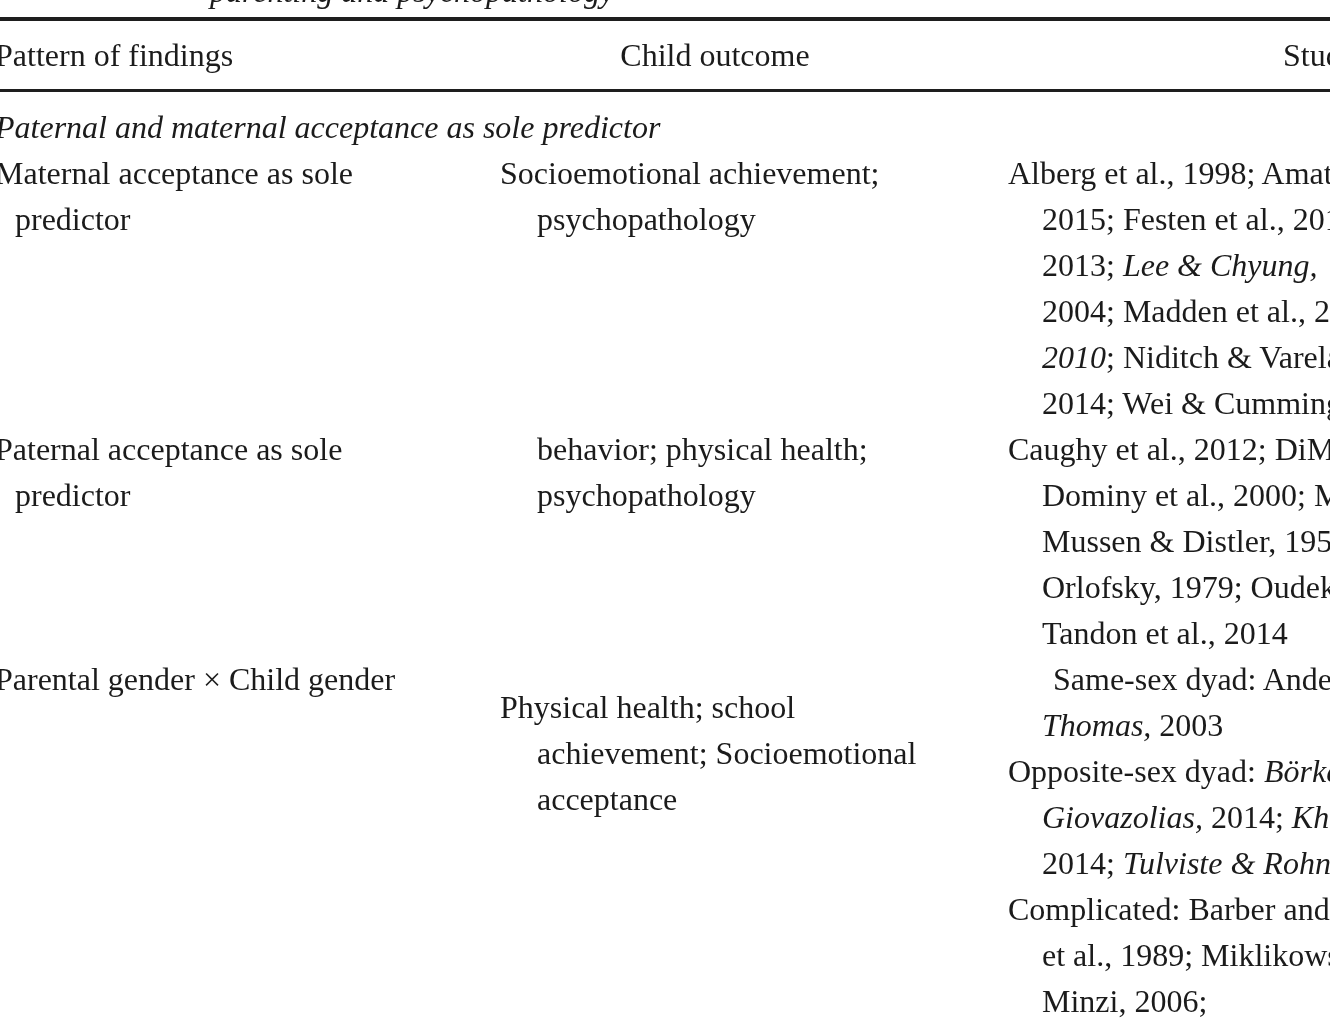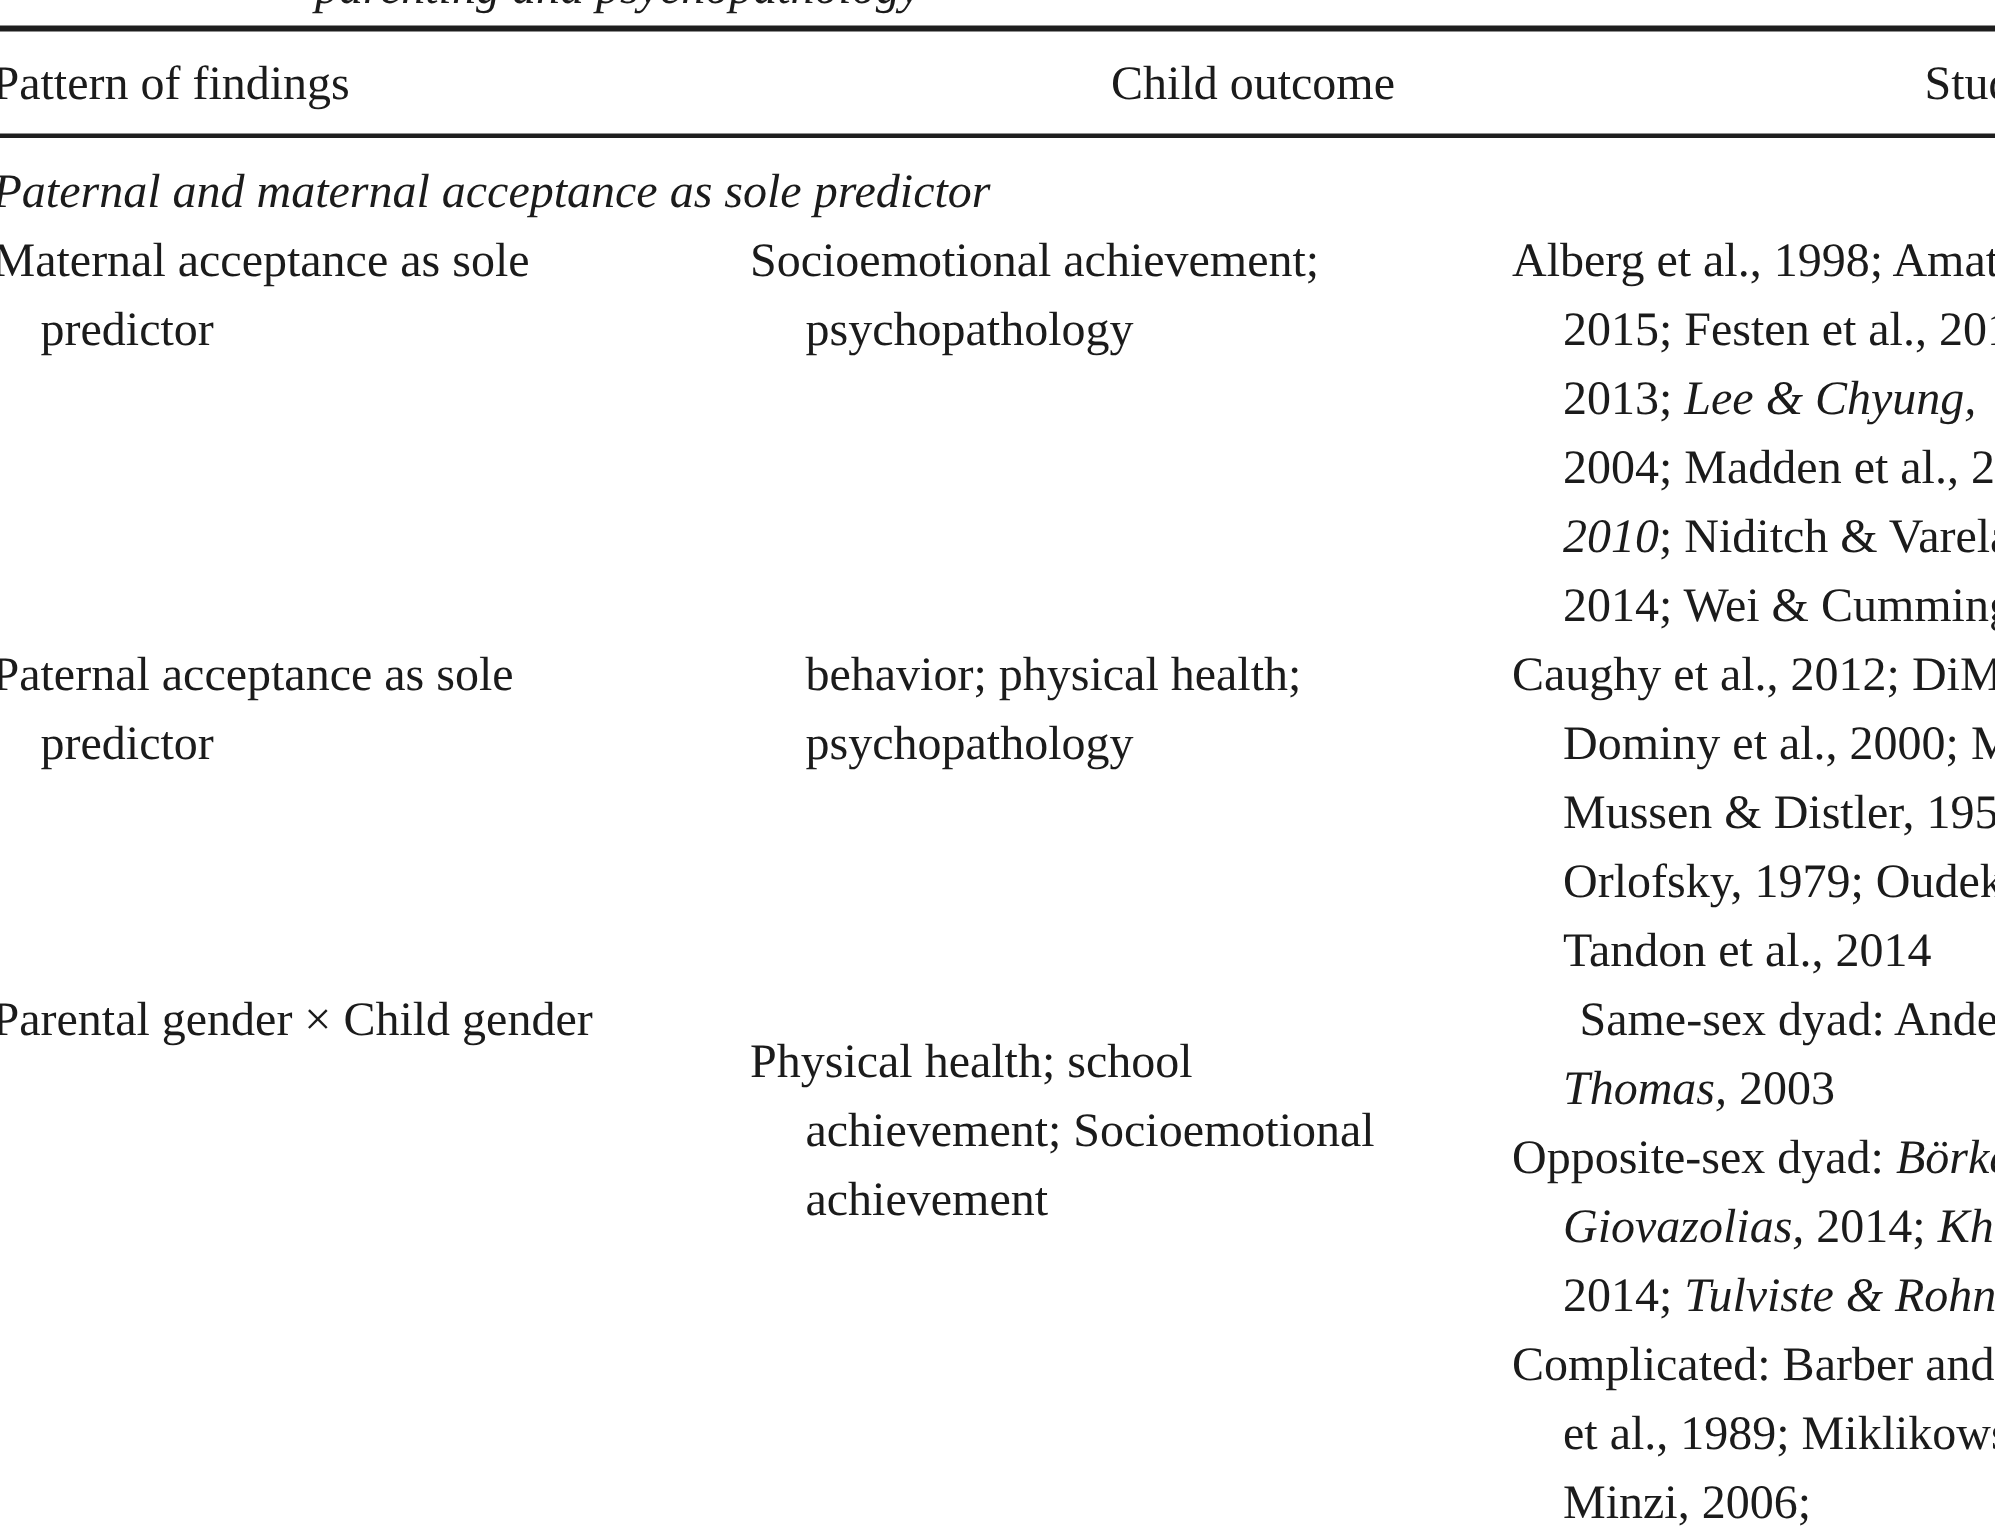--- a/index.html
+++ b/index.html
@@ -13,23 +13,23 @@
     font-size: 32px;
     color: #1b1b1b;
   }
   .abs { position: absolute; }
   .rule { left: 0; width: 1330px; background: #1e1e1e; }
   .rule-top { top: 17px; height: 4px; }
   .rule-header { top: 89px; height: 3px; }
   .ln { height: 46px; line-height: 46px; white-space: nowrap; }
   .it { font-style: italic; }
   .hdr { top: 32px; }
-  .hdr-center { width: 430px; text-align: right; }
+  .hdr-center { width: 430px; text-align: center; }
   
-  .c1 .ind1 { margin-left: 32px; font-family: Liberation Serif, serif; }
+  .c1 .ind1 { margin-left: 20px; font-family: Liberation Serif, serif; }
   .c2 .ind1 { margin-left: 37px; }
   .c3 .ind1 { margin-left: 34px; }
   .c3 .ind2 { margin-left: 45px; }
   .caption { top: -32px; left: 210px; }
 </style>
 </head>
 <body>
 
 <div class="abs ln it caption">parenting and psychopathology</div>
 
@@ -75,21 +75,21 @@
     <div class="ln ind1"><span class="seg">Orlofsky, 1979; Oudekerk</span></div>
     <div class="ln ind1"><span class="seg">Tandon et al., 2014</span></div>
   </div>
 
 <div class="abs c1" style="left:-5px; top:656px;">
     <div class="ln"><span class="seg">Parental gender × Child gender</span></div>
   </div>
 <div class="abs c2" style="left:500px; top:656px;margin-top:28px;">
     <div class="ln"><span class="seg">Physical health; school</span></div>
     <div class="ln ind1"><span class="seg">achievement; Socioemotional</span></div>
-    <div class="ln ind1"><span class="seg">achievement</span></div>
+    <div class="ln ind1"><span class="seg">acceptance</span></div>
   </div>
 <div class="abs c3" style="left:1008px; top:656px;">
     <div class="ln ind2"><span class="seg">Same-sex dyad: Anderson &amp;</span></div>
     <div class="ln ind1"><span class="seg it">Thomas,</span><span class="seg"> 2003</span></div>
     <div class="ln"><span class="seg">Opposite-sex dyad: </span><span class="seg it">Börke &amp;</span></div>
     <div class="ln ind1"><span class="seg it">Giovazolias,</span><span class="seg"> 2014; </span><span class="seg it">Khaleque,</span></div>
     <div class="ln ind1"><span class="seg">2014; </span><span class="seg it">Tulviste &amp; Rohner,</span></div>
     <div class="ln"><span class="seg">Complicated: Barber and Thomas</span></div>
     <div class="ln ind1"><span class="seg">et al., 1989; Miklikowska</span></div>
     <div class="ln ind1"><span class="seg">Minzi, 2006;</span></div>

